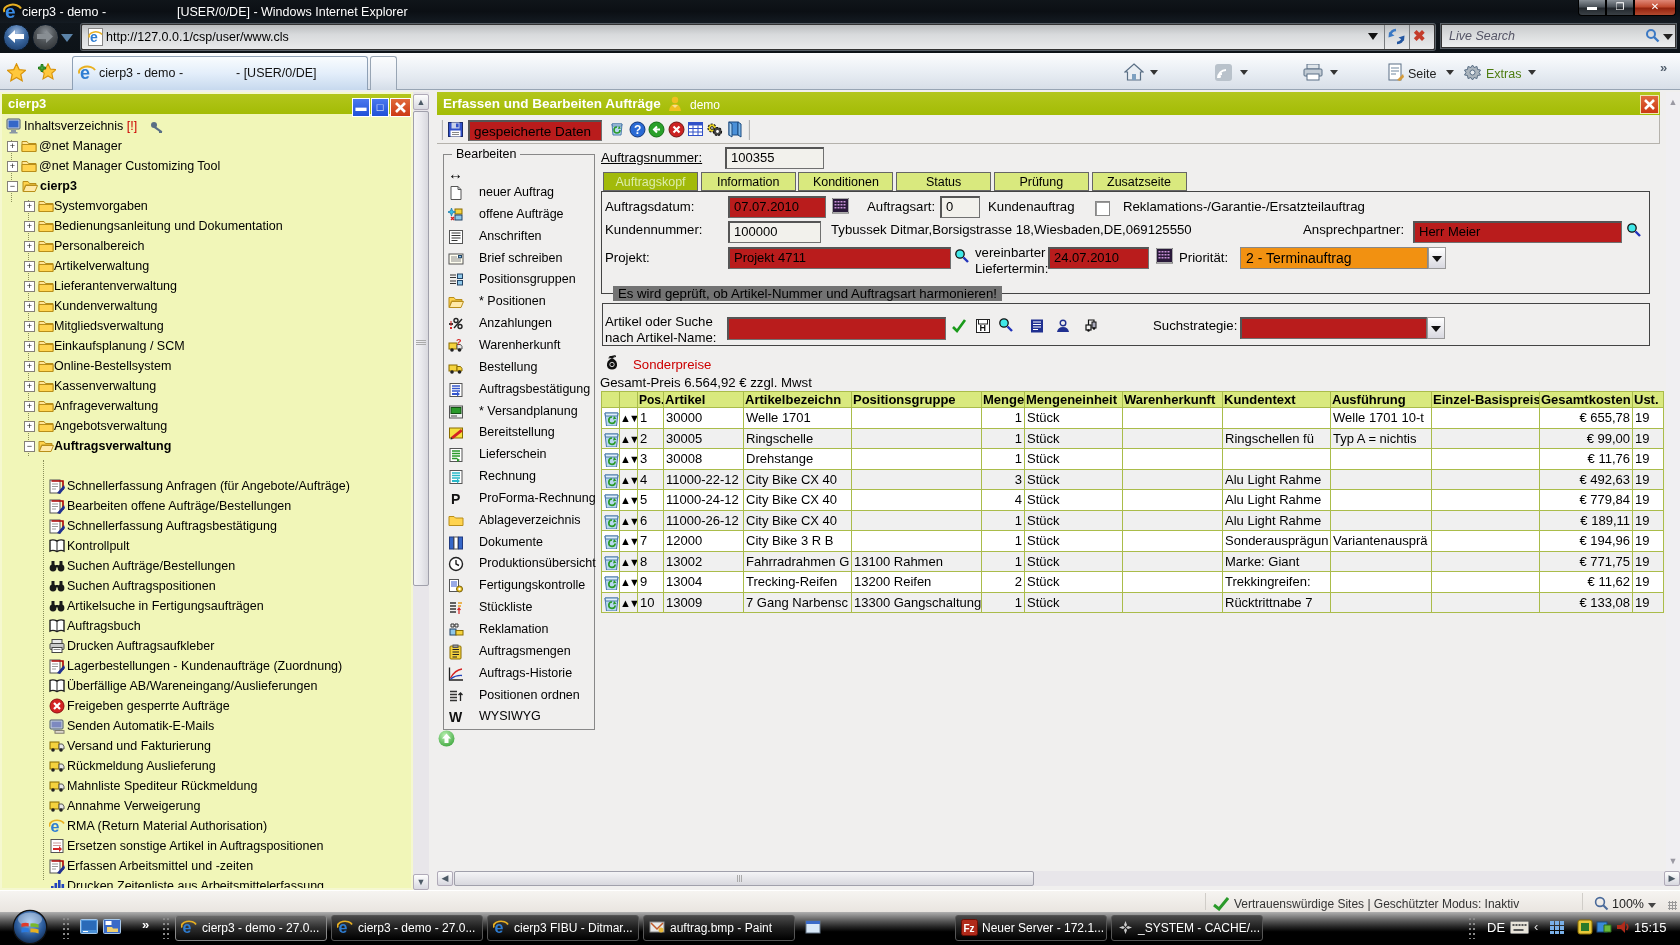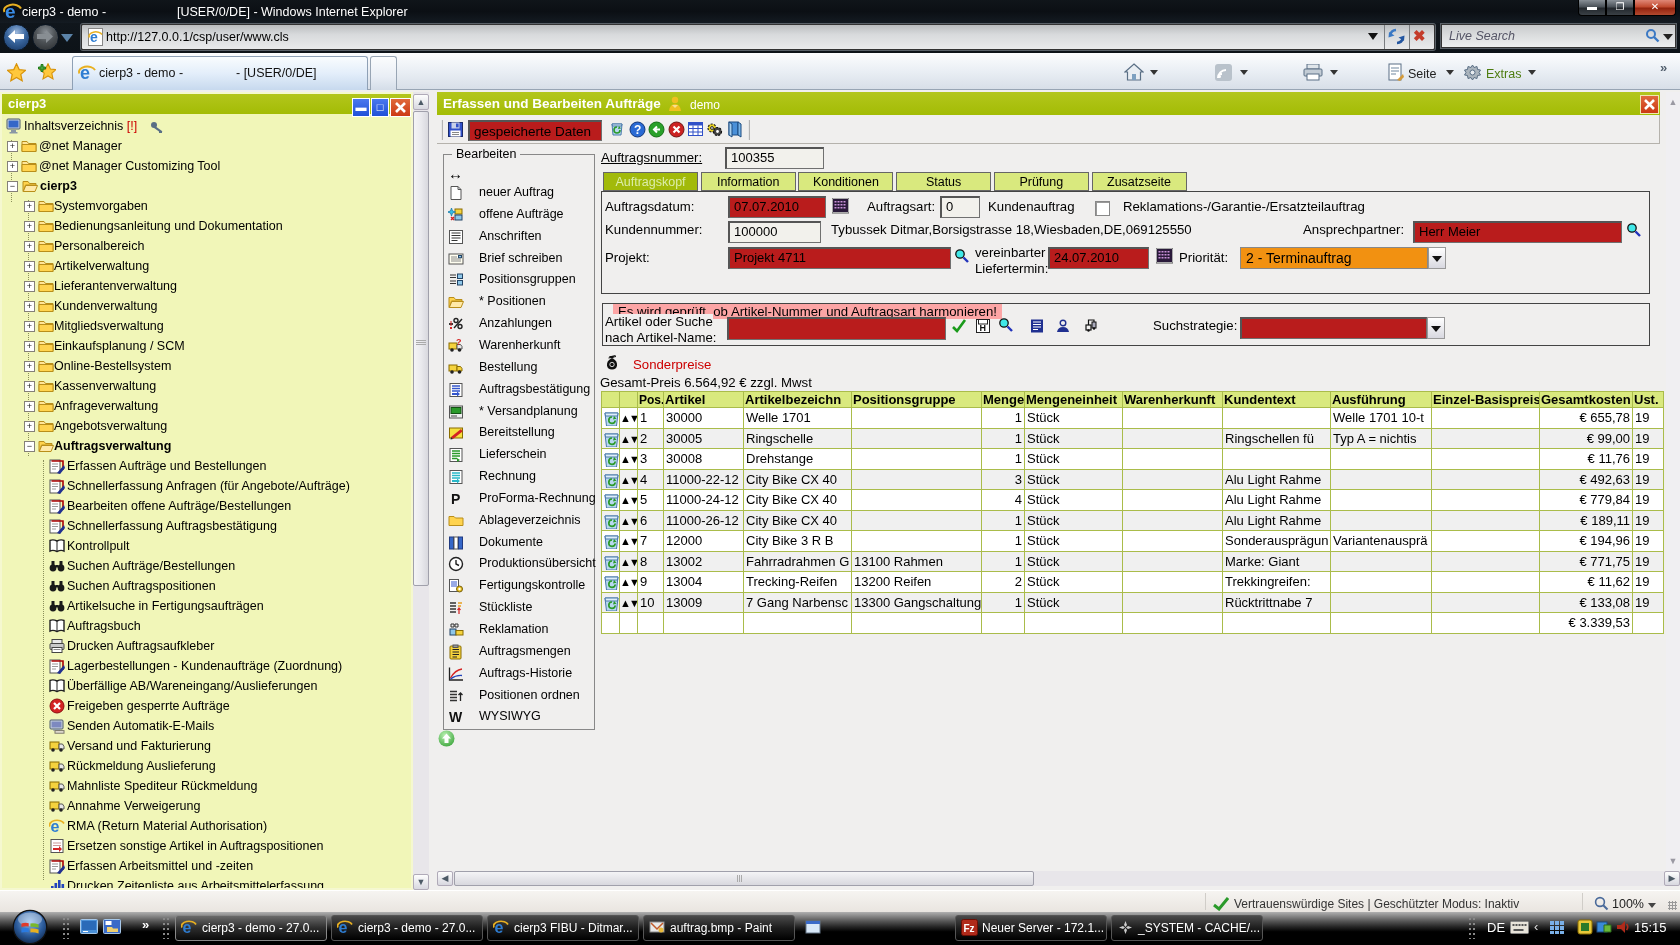--- a/index.html
+++ b/index.html
@@ -311,29 +311,20 @@
           <span style="position:absolute;left:52px;">Angebotsverwaltung</span>
         </div>
         <div class="trow" style="top:322px;left:0;width:409px;">
           <div class="abs" style="left:22px;top:5px;width:9px;height:9px;background:#fff;border:1px solid #848078;font-size:9px;line-height:8px;text-align:center;color:#222;">−</div>
           <svg class="abs" style="left:36px;top:2px" width="17" height="17" viewBox="0 0 17 17">
             <path d="M1 13.5 L1 3.5 L6 3.5 L7.5 5.5 L14 5.5 L14 7 L3.5 7 L1.5 13.5Z" fill="#ffd34e" stroke="#b98e1a"></path>
             <path d="M3.8 7.5 L15.5 7.5 L13 13.5 L1.3 13.5Z" fill="#ffe9a8" stroke="#b98e1a"></path>
           </svg>
           <span style="position:absolute;left:52px;font-weight:bold;">Auftragsverwaltung</span>
         </div>
-        <div class="trow" style="top:342px;left:0;width:409px;">
-          <svg class="abs" style="left:47px;top:2px" width="16" height="16" viewBox="0 0 16 16">
-            <rect x="1" y="2" width="10" height="13" fill="#fff" stroke="#555"></rect>
-            <path d="M2.5 3 L14 3 L14 12" fill="none" stroke="#a00" stroke-width="1.6"></path>
-            <path d="M8 15 L15 7 L16 10 L11 16Z" fill="#203090"></path>
-            <path d="M3 6 L9 6 M3 8.5 L9 8.5 M3 11 L7 11" stroke="#999" stroke-width="1"></path>
-          </svg>
-          <span style="position:absolute;left:65px;">Erfassen Aufträge und Bestellungen</span>
-        </div>
         <div class="trow" style="top:362px;left:0;width:409px;">
           <svg class="abs" style="left:47px;top:2px" width="16" height="16" viewBox="0 0 16 16">
             <rect x="1" y="2" width="10" height="13" fill="#fff" stroke="#555"></rect>
             <path d="M2.5 3 L14 3 L14 12" fill="none" stroke="#a00" stroke-width="1.6"></path>
             <path d="M8 15 L15 7 L16 10 L11 16Z" fill="#203090"></path>
             <path d="M3 6 L9 6 M3 8.5 L9 8.5 M3 11 L7 11" stroke="#999" stroke-width="1"></path>
           </svg>
           <span style="position:absolute;left:65px;">Schnellerfassung Anfragen (für Angebote/Aufträge)</span>
         </div>
         <div class="trow" style="top:382px;left:0;width:409px;">
@@ -616,21 +607,21 @@
           <svg class="abs" style="left:719px;top:156px" width="17" height="16" viewBox="0 0 17 16">
             <rect x="0" y="0" width="17" height="15" fill="#fff" stroke="#555"></rect>
             <rect x="1" y="1" width="15" height="13" fill="#2a1a3a"></rect>
             <path d="M2.5 3 h2 v1.6 h-2Z M5.5 3 h2 v1.6 h-2Z M8.5 3 h2 v1.6 h-2Z M11.5 3 h2 v1.6 h-2Z M2.5 6 h2 v1.6 h-2Z M5.5 6 h2 v1.6 h-2Z M8.5 6 h2 v1.6 h-2Z M11.5 6 h2 v1.6 h-2Z M2.5 9 h2 v1.6 h-2Z M5.5 9 h2 v1.6 h-2Z M8.5 9 h2 v1.6 h-2Z M11.5 9 h2 v1.6 h-2Z" fill="#c890d8"></path>
           </svg>
           <div class="lbl" style="left:742px;top:158px;">Priorität:</div>
           <div class="abs" style="left:803px;top:155px;width:188px;height:22px;background:#f29111;border:1px solid #888;box-sizing:border-box;font-size:14px;line-height:20px;padding-left:5px;">2 - Terminauftrag</div>
           <div class="abs" style="left:991px;top:155px;width:18px;height:22px;background:linear-gradient(180deg,#fff,#d8d8e0);border:1px solid #999;box-sizing:border-box;"></div>
           <div class="abs" style="left:995px;top:164px;width:0;height:0;border:5px solid transparent;border-top:6px solid #111;"></div>
           <div class="abs" style="left:165px;top:211px;width:1048px;height:43px;border:1px solid #444;box-sizing:border-box;"></div>
-          <div class="lbl" style="left:176px;top:212px;background:#fca5a5;padding:0 5px;">Es wird geprüft, ob Artikel-Nummer und Auftragsart harmonieren!</div>
+          <div class="lbl" style="left:176px;top:194px;background:#737373;padding:0 5px;">Es wird geprüft, ob Artikel-Nummer und Auftragsart harmonieren!</div>
           <div class="lbl" style="left:168px;top:222px;background:#f0efee;">Artikel oder Suche</div>
           <div class="lbl" style="left:168px;top:238px;background:#f0efee;">nach Artikel-Name:</div>
           <div class="abs inp" style="left:290px;top:225px;width:219px;height:23px;"></div>
           <svg class="abs" style="left:514px;top:226px" width="16" height="16" viewBox="0 0 16 16">
             <path d="M2 9 L6 13 L14 2" fill="none" stroke="#1a9a1a" stroke-width="2.6"></path>
           </svg>
           <svg class="abs" style="left:538px;top:226px" width="16" height="16" viewBox="0 0 16 16">
             <rect x="1.5" y="1.5" width="13" height="13" fill="#fff" stroke="#222"></rect>
             <rect x="3.5" y="1.5" width="9" height="4.5" fill="#fff" stroke="#222"></rect>
             <text x="4.5" y="13" font-size="9" font-weight="bold" fill="#111">H</text>
@@ -923,36 +914,20 @@
                 <td>13300 Gangschaltung</td>
                 <td class="r">1</td>
                 <td>Stück</td>
                 <td></td>
                 <td>Rücktrittnabe 7</td>
                 <td></td>
                 <td></td>
                 <td class="r">€ 133,08</td>
                 <td>19</td>
               </tr>
-              <tr class="odd">
-                <td></td>
-                <td></td>
-                <td></td>
-                <td></td>
-                <td></td>
-                <td></td>
-                <td></td>
-                <td></td>
-                <td></td>
-                <td></td>
-                <td></td>
-                <td></td>
-                <td class="r">€ 3.339,53</td>
-                <td></td>
-              </tr>
             </tbody>
           </table>
         </div>
       <div class="abs" id="bmenu">
           <div class="abs" style="left:8px;top:-8px;background:#f0efee;padding:0 4px;font-size:12.5px;">Bearbeiten</div>
           <div class="abs" style="left:4px;top:10px;font-size:15px;font-weight:bold;">↔</div>
           <svg class="abs" style="left:4px;top:30px" width="16" height="16" viewBox="0 0 16 16">
             <path d="M3 1.5 L10 1.5 L13 4.5 L13 14.5 L3 14.5Z" fill="#fff" stroke="#555"></path>
             <path d="M10 1.5 L10 4.5 L13 4.5" fill="none" stroke="#555"></path>
           </svg>

